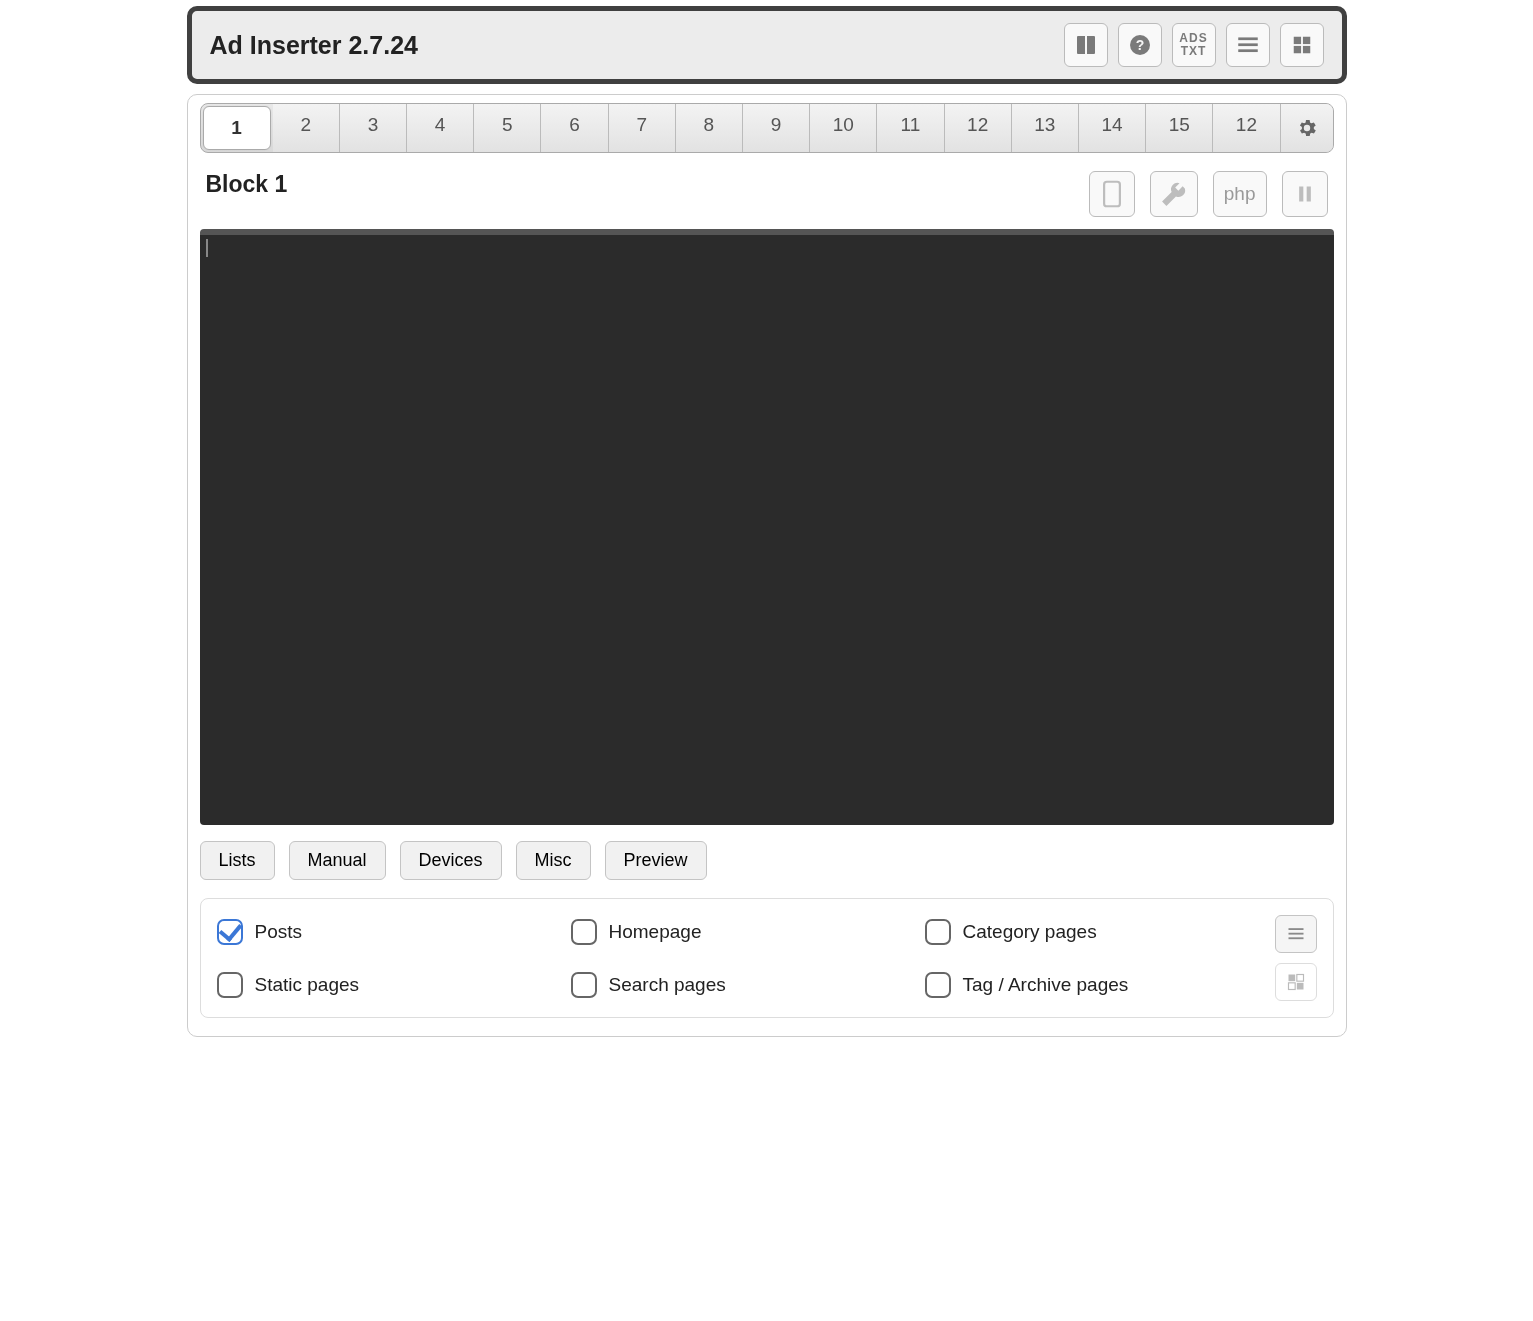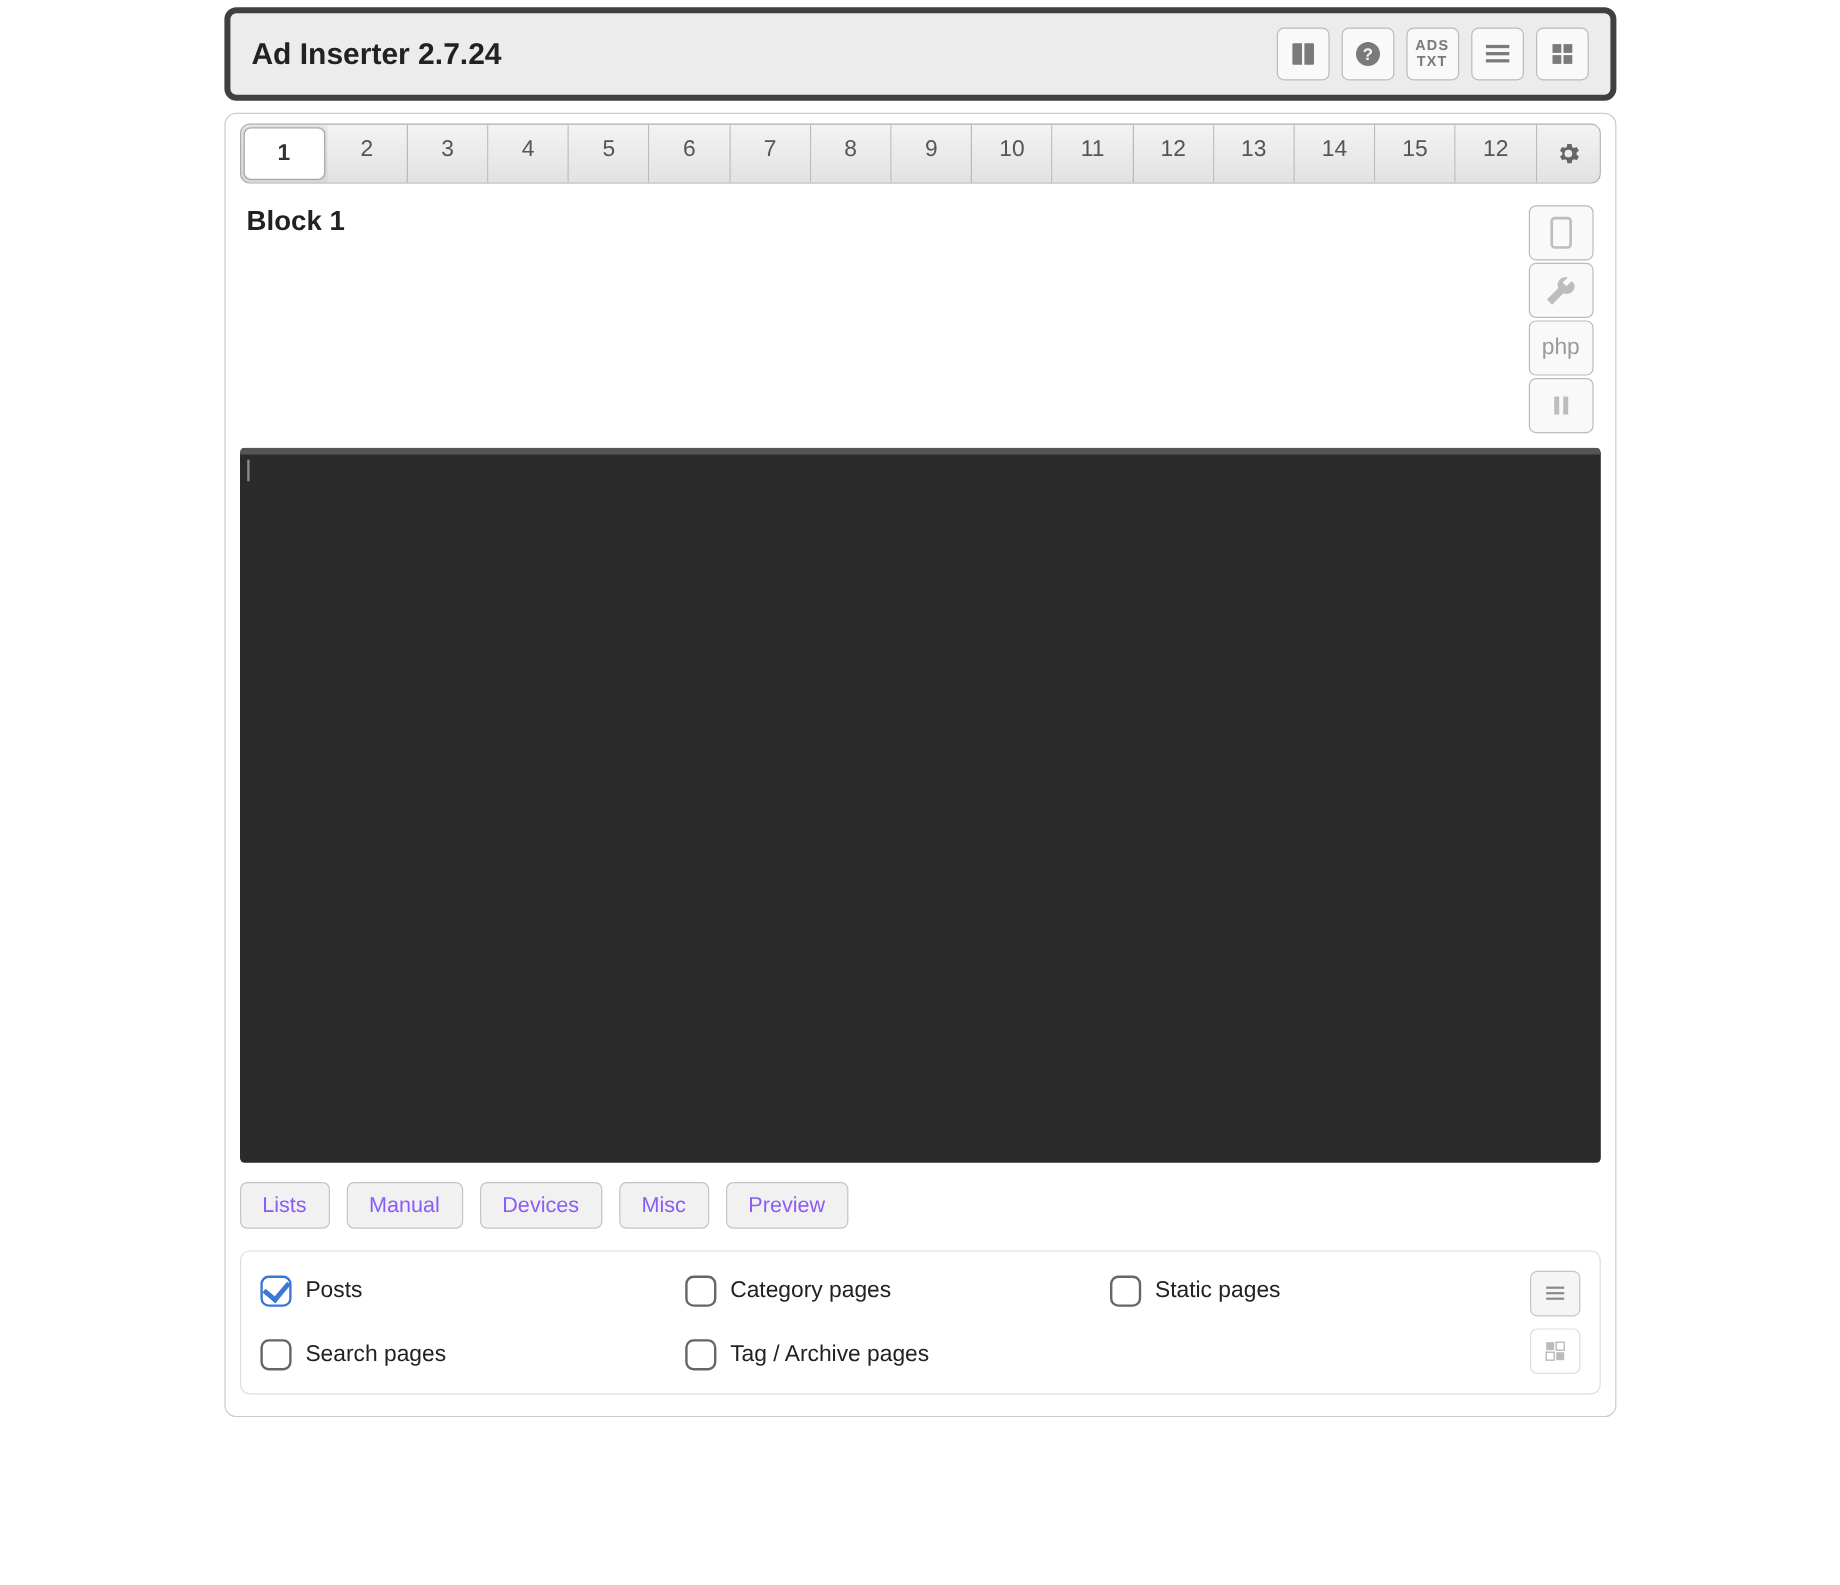--- a/index.html
+++ b/index.html
@@ -101,22 +101,21 @@
     justify-content: space-between;
     padding: 0 6px 12px 6px;
   }
   .block-title {
     font-size: 23px;
     font-weight: 700;
     color: #222;
   }
   .block-tools {
     display: flex;
-    gap: 2px;
-    flex-direction: column;
+    gap: 15px;
   }
   .tool-btn {
     min-width: 46px;
     height: 46px;
     padding: 0 10px;
     background: #f9f9f9;
     border: 1px solid #bbb;
     border-radius: 6px;
     display: flex;
     align-items: center;
@@ -150,21 +149,21 @@
     align-items: center;
     gap: 14px;
     margin-bottom: 18px;
   }
   .pill-btn {
     padding: 8px 18px;
     background: #f1f1f1;
     border: 1px solid #c4c4c4;
     border-radius: 6px;
     font-size: 18px;
-    color: #8b5cf6;
+    color: #000000;
     cursor: pointer;
   }
   .spacer { flex: 1; }
   .save-btn {
     padding: 10px 22px;
     background: #efefef;
     border: 1px solid #bfbfbf;
     border-radius: 6px;
     font-size: 20px;
     color: #333;
@@ -343,20 +342,24 @@
     </div>
 
     <div class="check-panel">
       <div class="check-cols">
         <label class="check-item">
           <span class="cbox checked"></span>
           <span>Posts</span>
         </label>
         <label class="check-item">
           <span class="cbox"></span>
+          <span>Homepage</span>
+        </label>
+        <label class="check-item">
+          <span class="cbox"></span>
           <span>Category pages</span>
         </label>
         <label class="check-item">
           <span class="cbox"></span>
           <span>Static pages</span>
         </label>
         <label class="check-item">
           <span class="cbox"></span>
           <span>Search pages</span>
         </label>

